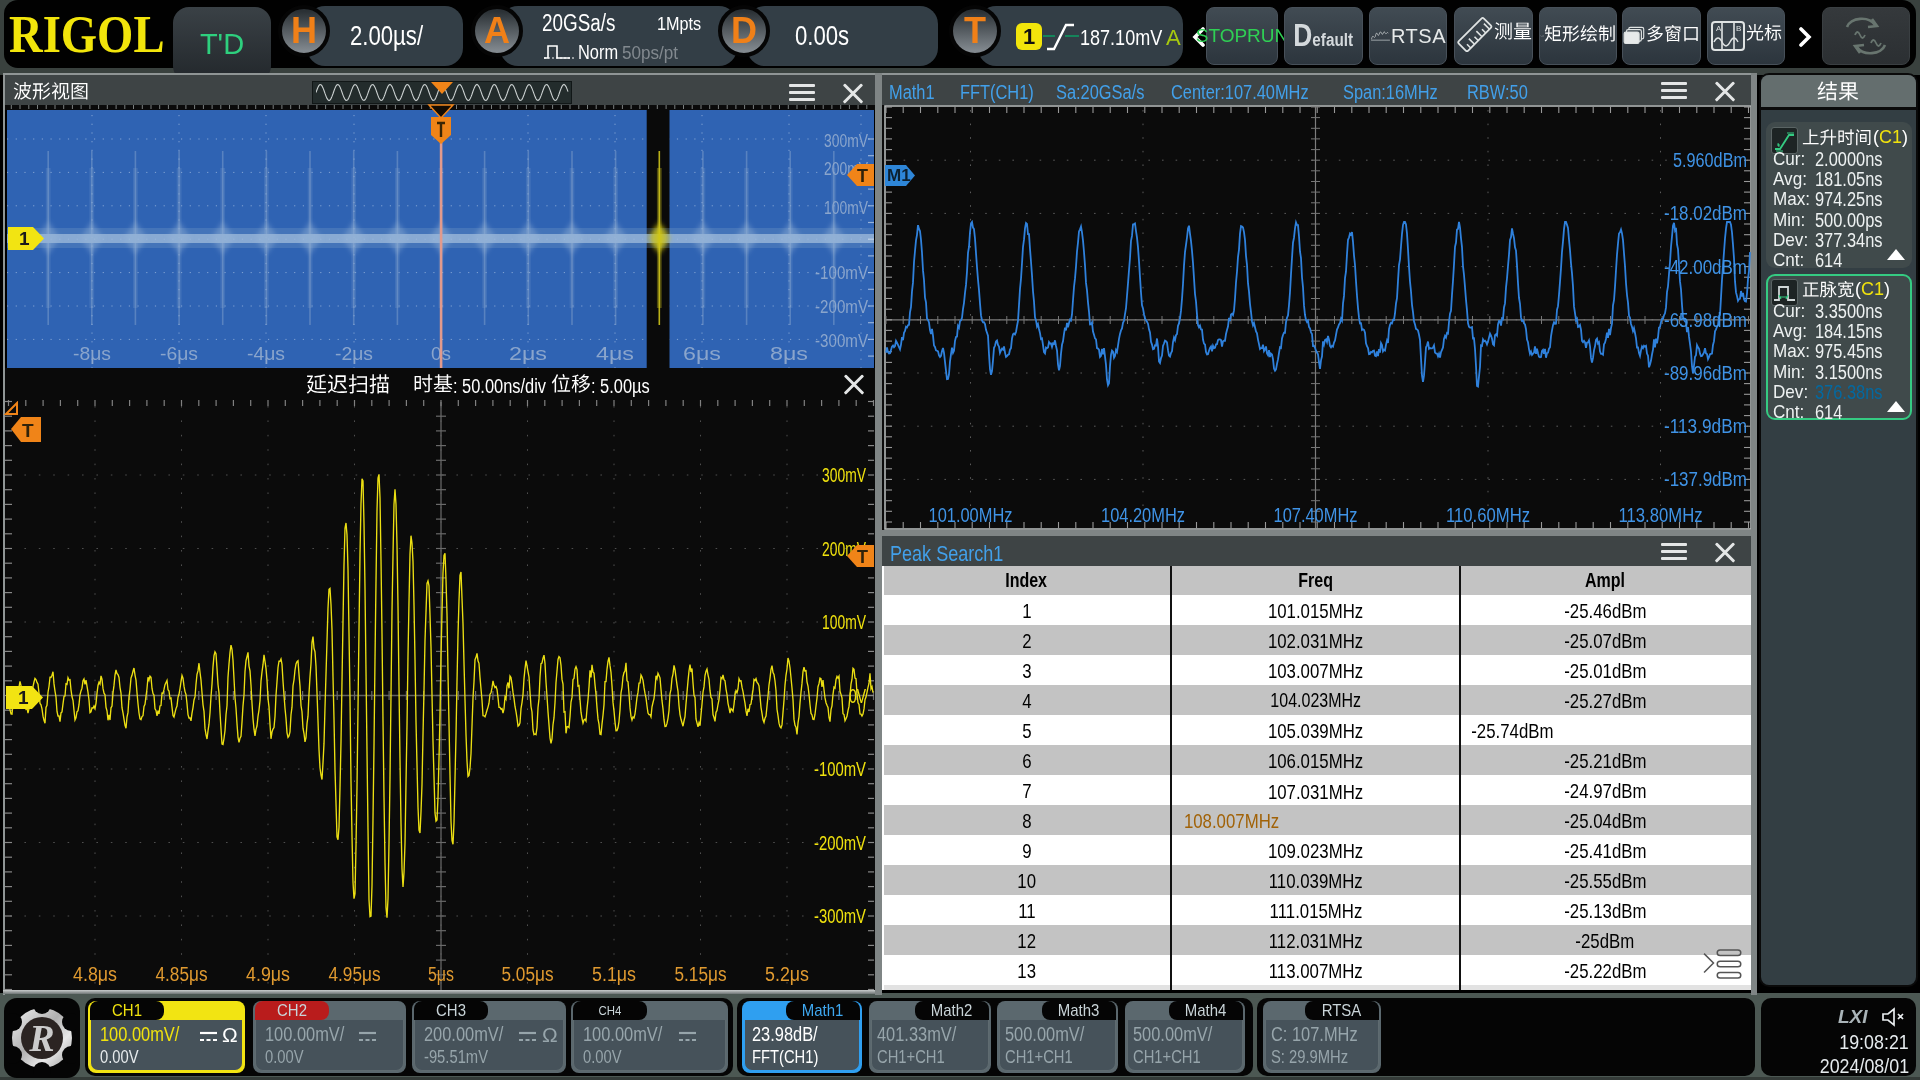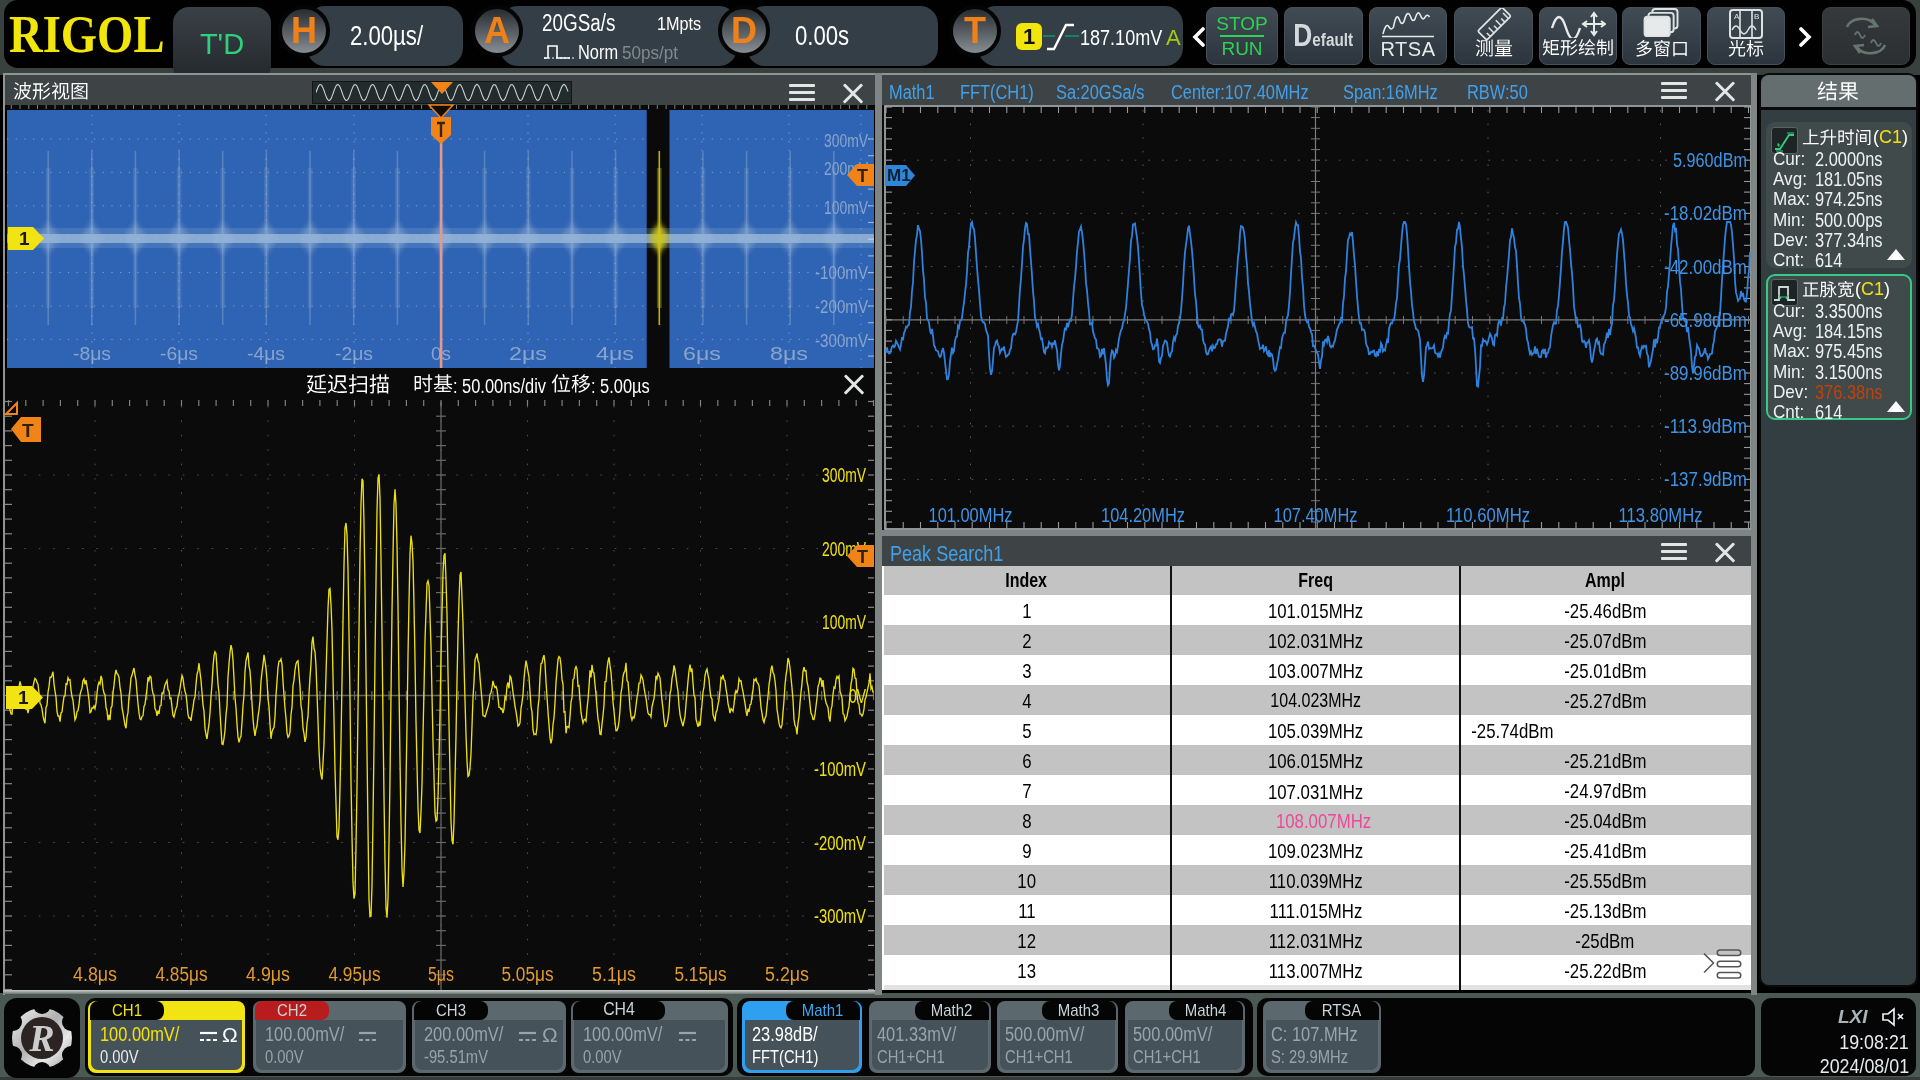--- a/index.html
+++ b/index.html
@@ -2,21 +2,21 @@
 <html><head><meta charset="utf-8"><style>
 *{margin:0;padding:0;box-sizing:border-box}
 html,body{width:1920px;height:1080px;background:#000;overflow:hidden;font-family:"Liberation Sans",sans-serif;}
 .abs{position:absolute}
 .ttl{position:absolute;background:#3e4445;}
 .ham{position:absolute;width:26px;height:17px;display:flex;flex-direction:column;justify-content:space-between}
 .ham i{display:block;height:3.2px;background:#e4e6e6;border-radius:1px}
 .xx{position:absolute;width:22px;height:22px}
 .xx:before,.xx:after{content:"";position:absolute;left:-2px;top:9.5px;width:26px;height:3.2px;background:#e4e6e6;border-radius:1px}
 .xx:before{transform:rotate(45deg)}.xx:after{transform:rotate(-45deg)}
-.btn{position:absolute;top:7px;height:58px;border-radius:8px;background:linear-gradient(180deg,#414b53,#2c353d);border:1px solid #475059;display:flex;flex-direction:column;align-items:center;justify-content:center;color:#e7eaea}
+.btn{position:absolute;top:7px;height:58px;border-radius:8px;background:linear-gradient(180deg,#414b53,#2c353d);border:1px solid #475059;display:flex;flex-direction:row;align-items:center;justify-content:center;color:#e7eaea}
 .circ{position:absolute;top:5px;width:52px;height:52px;border-radius:50%;background:linear-gradient(180deg,#2a3034 5%,#82898f 95%);border:4px solid #050505;color:#f08018;font-size:36px;font-weight:bold;display:flex;align-items:center;justify-content:center}
 .pill{position:absolute;top:6px;height:60px;background:#333e46;border-radius:18px;}
 .cnd{display:inline-block;transform:scaleX(0.82);transform-origin:0 50%;white-space:nowrap}
 .cnd9{display:inline-block;transform:scaleX(0.9);transform-origin:0 50%;white-space:nowrap}
 .cnc{display:inline-block;transform:scaleX(0.8);white-space:nowrap}
 </style></head><body>
 <div class="abs" style="left:0;top:0;width:1920px;height:75px;background:#39413e"></div>
 <div class="abs" style="left:0;top:993px;width:1920px;height:87px;background:#4c5853"></div>
 <div class="abs" style="left:0;top:1077px;width:1920px;height:3px;background:#343b38"></div>
 <div class="abs" style="left:4px;top:0;width:1912px;height:68px;background:#010101;border-radius:14px"></div>
@@ -1053,21 +1053,21 @@
     <div style="position:absolute;left:0;top:153px;width:289px;text-align:center;font-size:21px;color:#000"><span class="cnc">5</span></div>
     <div style="position:absolute;left:290px;top:153px;width:288px;text-align:center;font-size:21px;color:#000"><span class="cnc">105.039MHz</span></div>
     <div style="position:absolute;left:579px;top:153px;width:288px;text-align:left;font-size:21px;color:#000"><span class="cnc">-25.74dBm</span></div>
     <div style="position:absolute;left:0;top:183px;width:289px;text-align:center;font-size:21px;color:#000"><span class="cnc">6</span></div>
     <div style="position:absolute;left:290px;top:183px;width:288px;text-align:center;font-size:21px;color:#000"><span class="cnc">106.015MHz</span></div>
     <div style="position:absolute;left:579px;top:183px;width:288px;text-align:center;font-size:21px;color:#000"><span class="cnc">-25.21dBm</span></div>
     <div style="position:absolute;left:0;top:213px;width:289px;text-align:center;font-size:21px;color:#000"><span class="cnc">7</span></div>
     <div style="position:absolute;left:290px;top:214px;width:288px;text-align:center;font-size:21px;color:#000"><span class="cnc">107.031MHz</span></div>
     <div style="position:absolute;left:579px;top:213px;width:288px;text-align:center;font-size:21px;color:#000"><span class="cnc">-24.97dBm</span></div>
     <div style="position:absolute;left:0;top:243px;width:289px;text-align:center;font-size:21px;color:#000"><span class="cnc">8</span></div>
-    <div style="position:absolute;left:290px;top:243px;width:304px;text-align:center;font-size:21px;color:#ec4899"><span class="cnc">108.007MHz</span></div>
+    <div style="position:absolute;left:290px;top:243px;width:304px;text-align:left;font-size:21px;color:#a16207"><span class="cnc">108.007MHz</span></div>
     <div style="position:absolute;left:579px;top:243px;width:288px;text-align:center;font-size:21px;color:#000"><span class="cnc">-25.04dBm</span></div>
     <div style="position:absolute;left:0;top:273px;width:289px;text-align:center;font-size:21px;color:#000"><span class="cnc">9</span></div>
     <div style="position:absolute;left:290px;top:273px;width:288px;text-align:center;font-size:21px;color:#000"><span class="cnc">109.023MHz</span></div>
     <div style="position:absolute;left:579px;top:273px;width:288px;text-align:center;font-size:21px;color:#000"><span class="cnc">-25.41dBm</span></div>
     <div style="position:absolute;left:0;top:303px;width:289px;text-align:center;font-size:21px;color:#000"><span class="cnc">10</span></div>
     <div style="position:absolute;left:290px;top:303px;width:288px;text-align:center;font-size:21px;color:#000"><span class="cnc">110.039MHz</span></div>
     <div style="position:absolute;left:579px;top:303px;width:288px;text-align:center;font-size:21px;color:#000"><span class="cnc">-25.55dBm</span></div>
     <div style="position:absolute;left:0;top:333px;width:289px;text-align:center;font-size:21px;color:#000"><span class="cnc">11</span></div>
     <div style="position:absolute;left:290px;top:333px;width:288px;text-align:center;font-size:21px;color:#000"><span class="cnc">111.015MHz</span></div>
     <div style="position:absolute;left:579px;top:333px;width:288px;text-align:center;font-size:21px;color:#000"><span class="cnc">-25.13dBm</span></div>
@@ -1143,21 +1143,21 @@
 <div class="abs" style="left:1855px;top:279px;color:#fff;font-size:18px">(<span style="color:#f0e20e">C1</span>)</div>
 <div class="abs" style="left:1773px;top:300px;color:#eef2f2;font-size:19px"><span class="cnd9">Cur:</span></div>
 <div class="abs" style="left:1815px;top:300px;color:#eef2f2;font-size:20px"><span class="cnd">3.3500ns</span></div>
 <div class="abs" style="left:1773px;top:320px;color:#eef2f2;font-size:19px"><span class="cnd9">Avg:</span></div>
 <div class="abs" style="left:1815px;top:320px;color:#eef2f2;font-size:20px"><span class="cnd">184.15ns</span></div>
 <div class="abs" style="left:1773px;top:340px;color:#eef2f2;font-size:19px"><span class="cnd9">Max:</span></div>
 <div class="abs" style="left:1815px;top:340px;color:#eef2f2;font-size:20px"><span class="cnd">975.45ns</span></div>
 <div class="abs" style="left:1773px;top:361px;color:#eef2f2;font-size:19px"><span class="cnd9">Min:</span></div>
 <div class="abs" style="left:1815px;top:361px;color:#eef2f2;font-size:20px"><span class="cnd">3.1500ns</span></div>
 <div class="abs" style="left:1773px;top:381px;color:#eef2f2;font-size:19px"><span class="cnd9">Dev:</span></div>
-<div class="abs" style="left:1815px;top:381px;color:#c2410c;font-size:20px"><span class="cnd">376.38ns</span></div>
+<div class="abs" style="left:1815px;top:381px;color:#0369a1;font-size:20px"><span class="cnd">376.38ns</span></div>
 <div class="abs" style="left:1773px;top:401px;color:#eef2f2;font-size:19px"><span class="cnd9">Cnt:</span></div>
 <div class="abs" style="left:1815px;top:401px;color:#eef2f2;font-size:20px"><span class="cnd">614</span></div>
 <svg class="abs" style="left:1886px;top:400px" width="20" height="13" viewBox="0 0 20 13">
     <polygon points="10,1 19,12 1,12" fill="#fff"></polygon>
   </svg>
 <div class="abs" style="left:4px;top:998px;width:76px;height:80px;background:#050505;border-radius:13px"></div>
 <svg class="abs" style="left:8px;top:1002px" width="68" height="72" viewBox="0 0 68 72">
 <defs>
       <linearGradient id="met" x1="0" y1="0" x2="1" y2="1">
         <stop offset="0" stop-color="#f2f2f2"></stop>
@@ -1211,21 +1211,21 @@
   </div>
 <div class="abs" style="left:414px;top:1020px;width:150px;height:51px;background:#46525a;border:1.5px solid #5f6b70;border-top:none;border-radius:0 0 8px 8px"></div>
 <div class="abs" style="left:424px;top:1023px;color:#97a5ab;font-size:20px"><span class="cnd">200.00mV/</span></div>
 <div class="abs" style="left:424px;top:1047px;color:#97a5ab;font-size:18px"><span class="cnd">-95.51mV</span></div>
 <svg class="abs" style="left:518px;top:1030px" width="19" height="14" viewBox="0 0 19 14">
     <path d="M1 3 h17" stroke="#97a5ab" stroke-width="2.2"></path>
     <path d="M1 10 h4 M7.5 10 h4 M14 10 h4" stroke="#97a5ab" stroke-width="2.2"></path>
   </svg>
 <div class="abs" style="left:542px;top:1023px;color:#97a5ab;font-size:21px">Ω</div>
 <div class="abs" style="left:571px;top:1001px;width:157px;height:72px;background:#5b686e;border-radius:8px"></div>
-<div class="abs" style="left:573px;top:1001px;width:92px;height:19px;background:#050505;border-radius:8px 8px 8px 0;color:#c9d4d8;font-size:18px;display:flex;align-items:flex-end;justify-content:center">
+<div class="abs" style="left:573px;top:1001px;width:74px;height:19px;background:#050505;border-radius:8px 8px 8px 0;color:#c9d4d8;font-size:13px;display:flex;align-items:center;justify-content:center">
     <span style="display:inline-block;transform:scaleX(0.88)">CH4</span>
   </div>
 <div class="abs" style="left:573px;top:1020px;width:153px;height:51px;background:#46525a;border:1.5px solid #5f6b70;border-top:none;border-radius:0 0 8px 8px"></div>
 <div class="abs" style="left:583px;top:1023px;color:#97a5ab;font-size:20px"><span class="cnd">100.00mV/</span></div>
 <div class="abs" style="left:583px;top:1047px;color:#97a5ab;font-size:18px"><span class="cnd">0.00V</span></div>
 <svg class="abs" style="left:678px;top:1030px" width="19" height="14" viewBox="0 0 19 14">
     <path d="M1 3 h17" stroke="#97a5ab" stroke-width="2.2"></path>
     <path d="M1 10 h4 M7.5 10 h4 M14 10 h4" stroke="#97a5ab" stroke-width="2.2"></path>
   </svg>
 <div class="abs" style="left:742px;top:1001px;width:120px;height:72px;background:#2f9ff0;border-radius:8px"></div>

